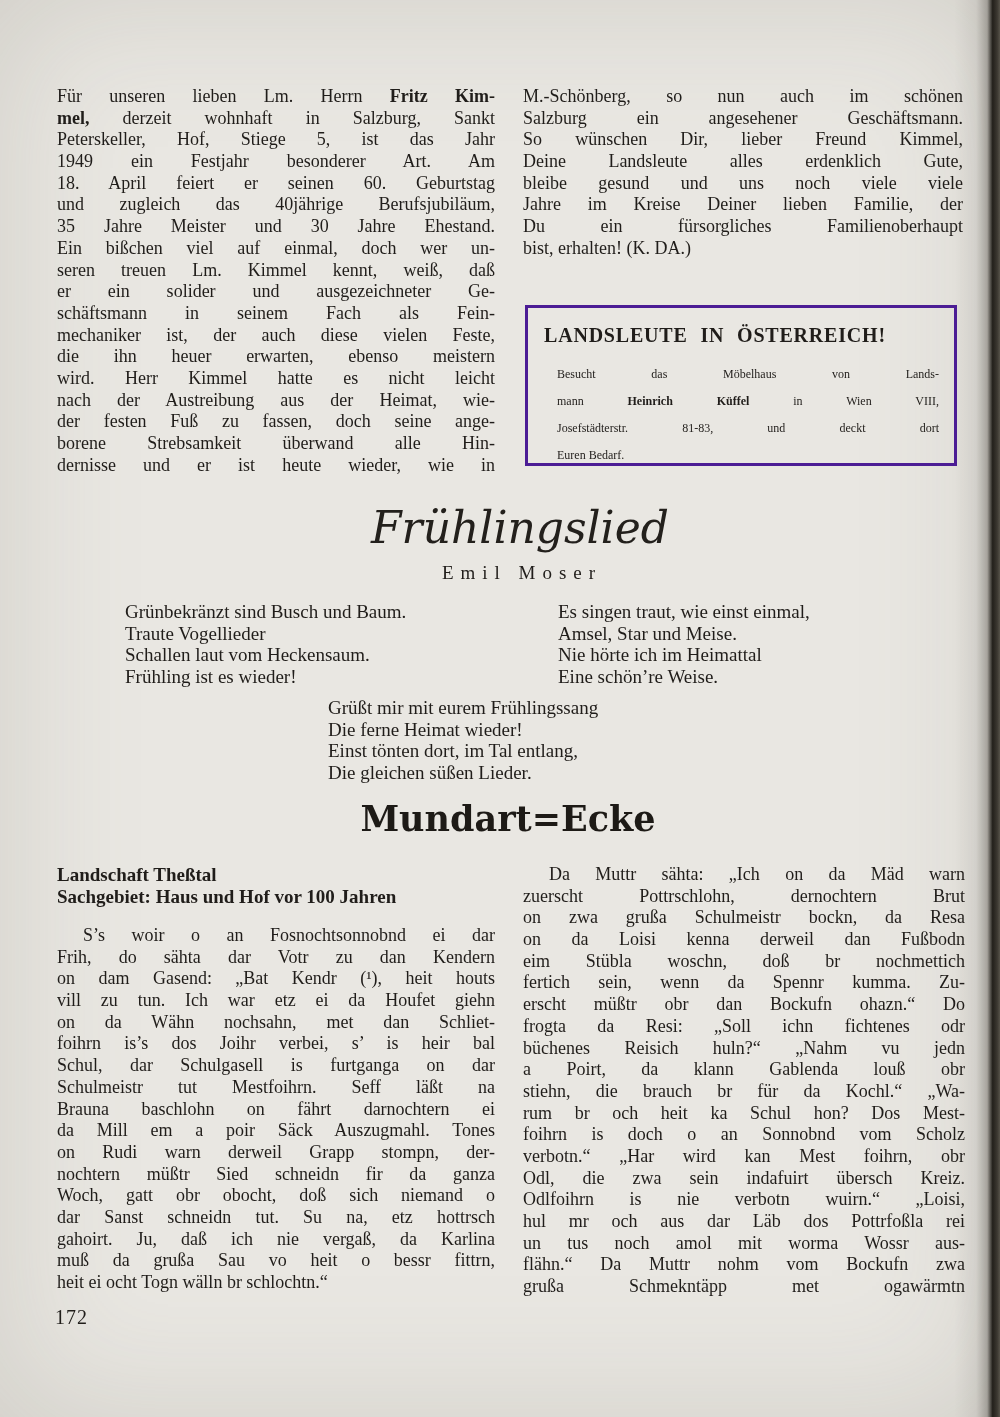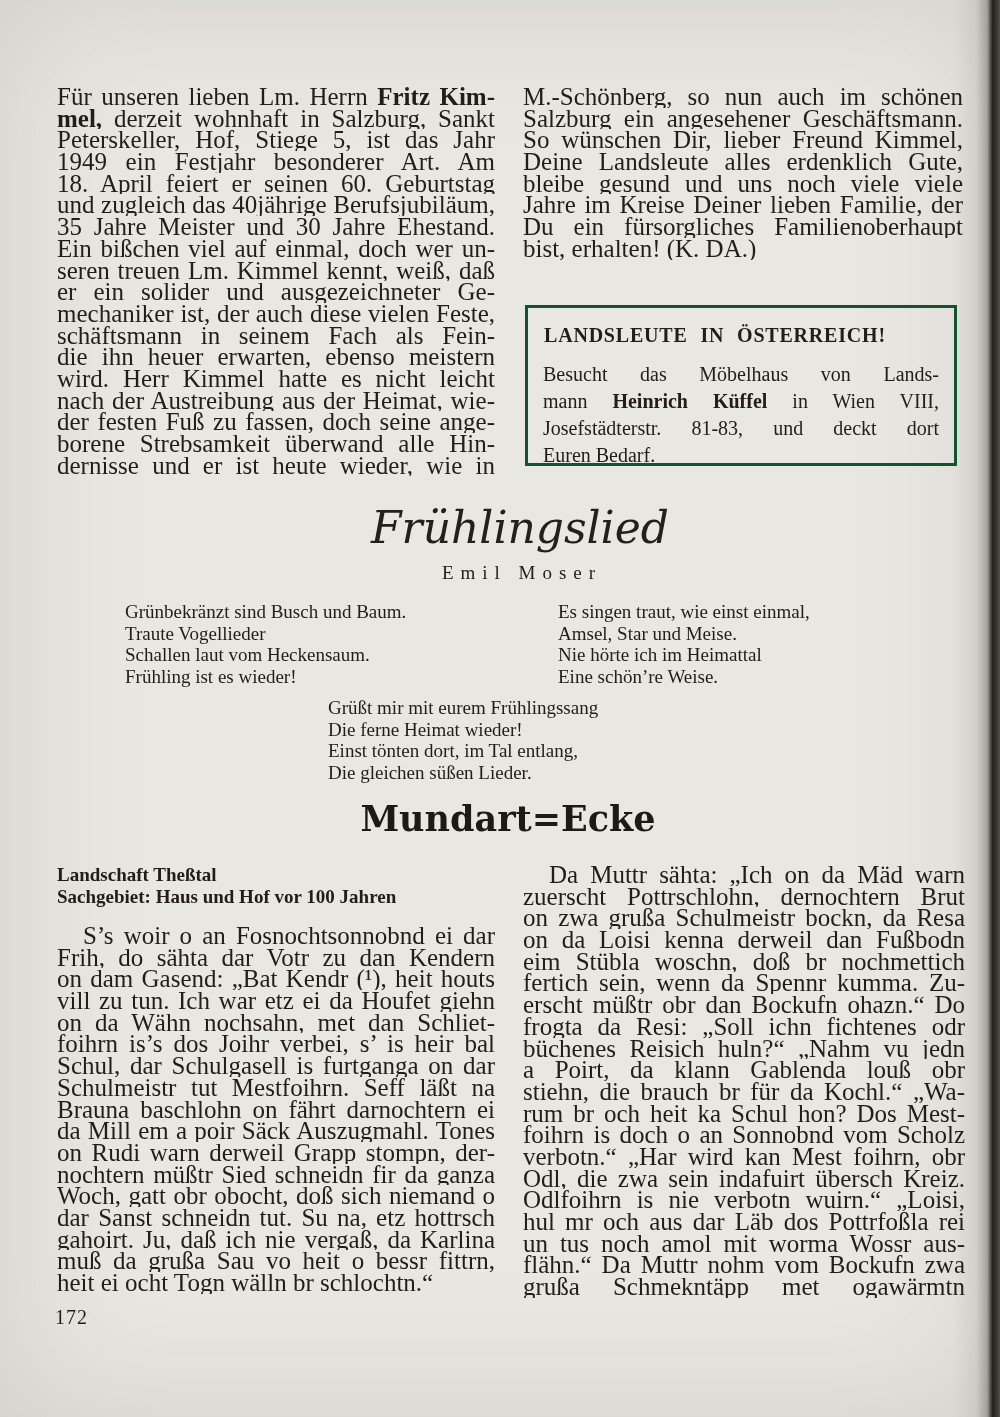--- a/index.html
+++ b/index.html
@@ -5,38 +5,38 @@
   html,body{margin:0;padding:0;background:#cfcdc8;}
   .page{
     position:relative;width:1000px;height:1417px;margin:0 auto;
     background:#e9e7e2;
     box-shadow:inset 0 0 140px rgba(125,118,105,0.22);
     font-family:"Liberation Serif",serif;
     color:#201d1a;overflow:hidden;
   }
   .block{position:absolute;}
   
-  .tcol{font-size:25px;line-height:21.7px;}
+  .tcol{font-size:18px;line-height:21.7px;}
   .tcol .tline{height:21.7px;overflow:hidden;}
   .tline{text-align:justify;text-align-last:justify;}
   .tline.noj{text-align-last:left;}
   .tline.indent{text-indent:26px;}
   .free .tline{text-align:right;text-align-last:left;}
   b{font-weight:bold;}
   
   .adbox{
     left:525px;top:305px;width:432px;height:161px;
-    border:3px solid #14532d;box-sizing:border-box;
+    border:3px solid #4c1d95;box-sizing:border-box;
     padding:15px 15px 0 14px;
   }
   .adbox .ad-title{
     font-weight:bold;font-size:20px;line-height:24px;
     letter-spacing:0.8px;word-spacing:7px;margin:0 0 14px 2px;
   }
-  .adbox .ad-body{font-size:20px;line-height:27px;margin-left:1px;}
+  .adbox .ad-body{font-size:12px;line-height:27px;margin-left:15px;}
   .adbox .ad-body .tline{height:27px;overflow:hidden;}
   
   .poem-title{
     left:20px;top:502px;width:1000px;text-align:center;
     font-family:"DejaVu Serif",serif;font-style:italic;
     font-size:44px;line-height:52px;color:#23201c;
   }
   .poem-author{
     left:22px;top:562px;width:1000px;text-align:center;
     font-size:19px;letter-spacing:7px;
@@ -71,22 +71,22 @@
       <div class="tline">Für unseren lieben Lm. Herrn <b>Fritz Kim-</b></div>
       <div class="tline"><b>mel,</b> derzeit wohnhaft in Salzburg, Sankt</div>
       <div class="tline">Peterskeller, Hof, Stiege 5, ist das Jahr</div>
       <div class="tline">1949 ein Festjahr besonderer Art. Am</div>
       <div class="tline">18. April feiert er seinen 60. Geburtstag</div>
       <div class="tline">und zugleich das 40jährige Berufsjubiläum,</div>
       <div class="tline">35 Jahre Meister und 30 Jahre Ehestand.</div>
       <div class="tline">Ein bißchen viel auf einmal, doch wer un-</div>
       <div class="tline">seren treuen Lm. Kimmel kennt, weiß, daß</div>
       <div class="tline">er ein solider und ausgezeichneter Ge-</div>
+      <div class="tline">schäftsmann in seinem Fach als Fein-</div>
       <div class="tline">mechaniker ist, der auch diese vielen Feste,</div>
-      <div class="tline">schäftsmann in seinem Fach als Fein-</div>
       <div class="tline">die ihn heuer erwarten, ebenso meistern</div>
       <div class="tline">wird. Herr Kimmel hatte es nicht leicht</div>
       <div class="tline">nach der Austreibung aus der Heimat, wie-</div>
       <div class="tline">der festen Fuß zu fassen, doch seine ange-</div>
       <div class="tline">borene Strebsamkeit überwand alle Hin-</div>
       <div class="tline">dernisse und er ist heute wieder, wie in</div>
     </div>
 
   <div class="block tcol" style="left:523px;top:86px;width:440px;">
       <div class="tline">M.-Schönberg, so nun auch im schönen</div>

